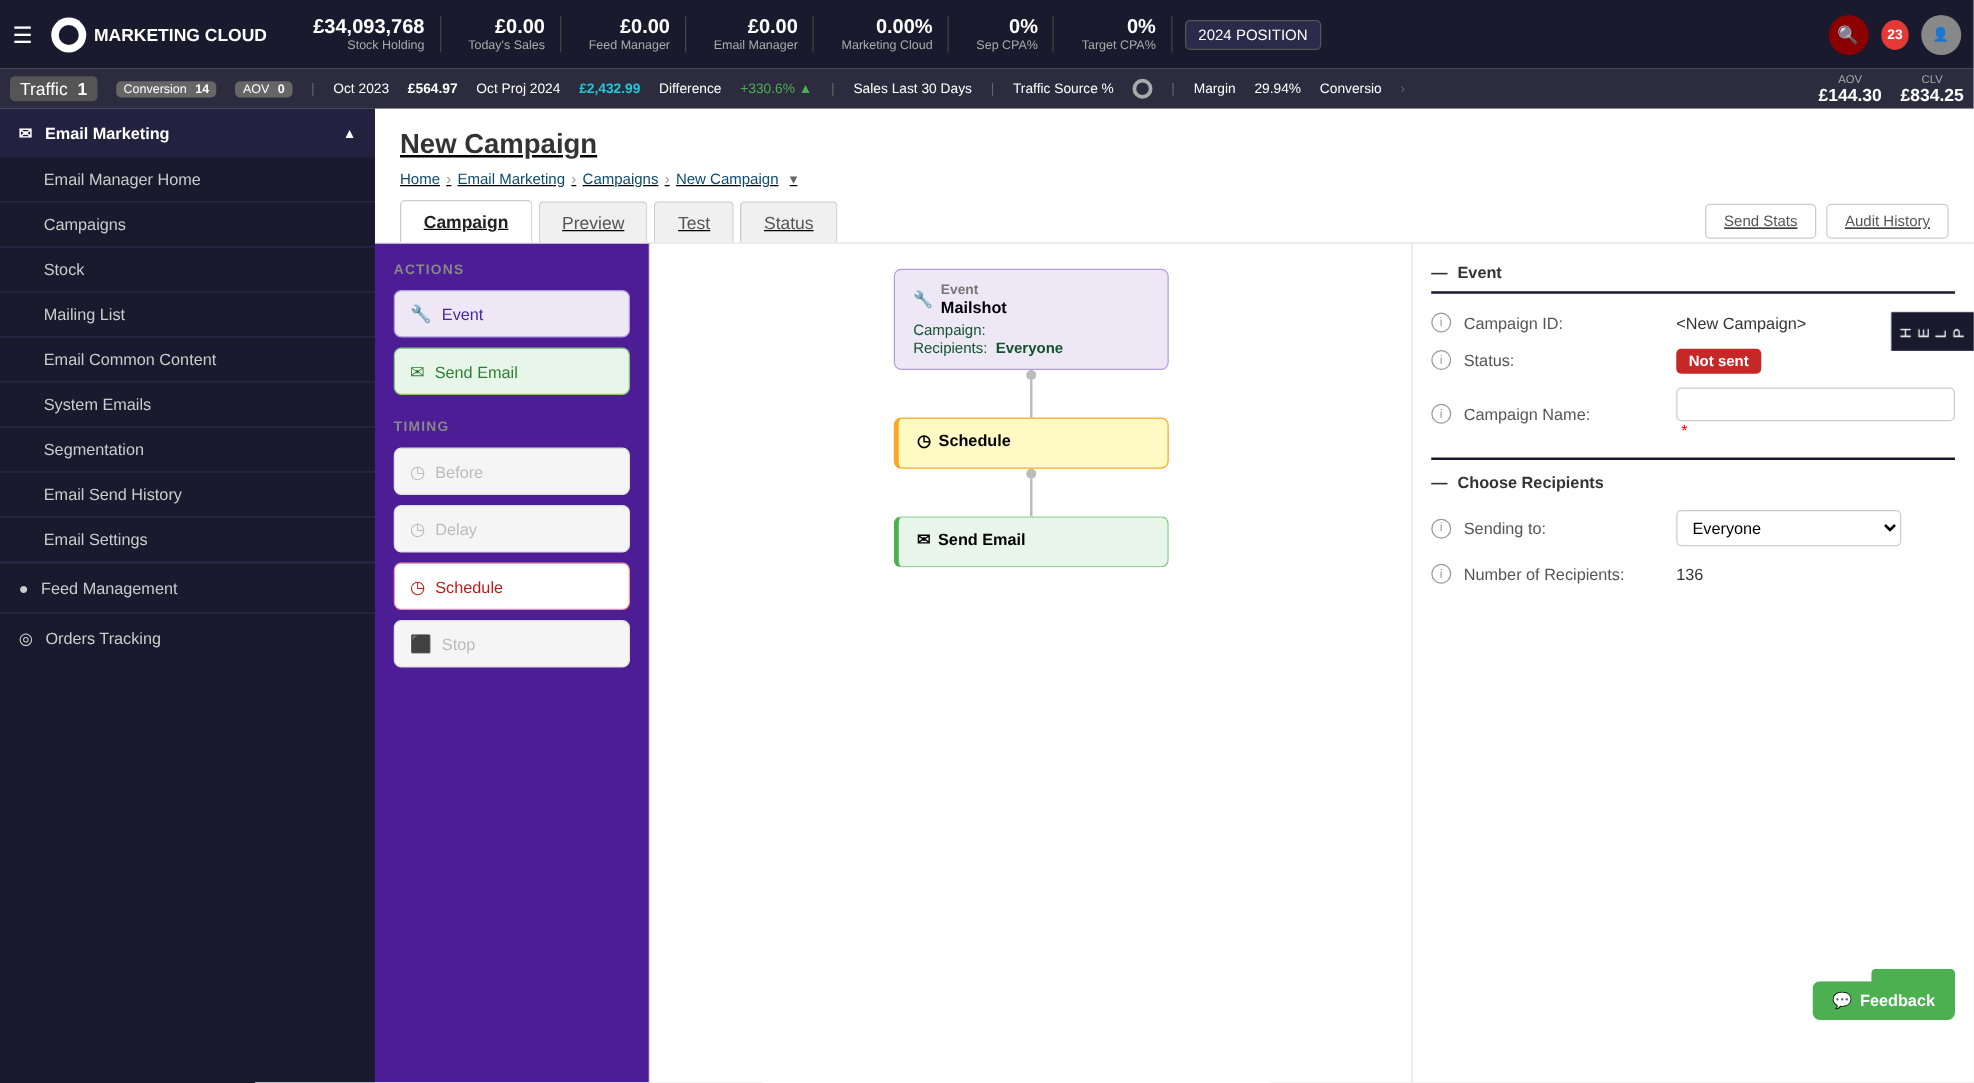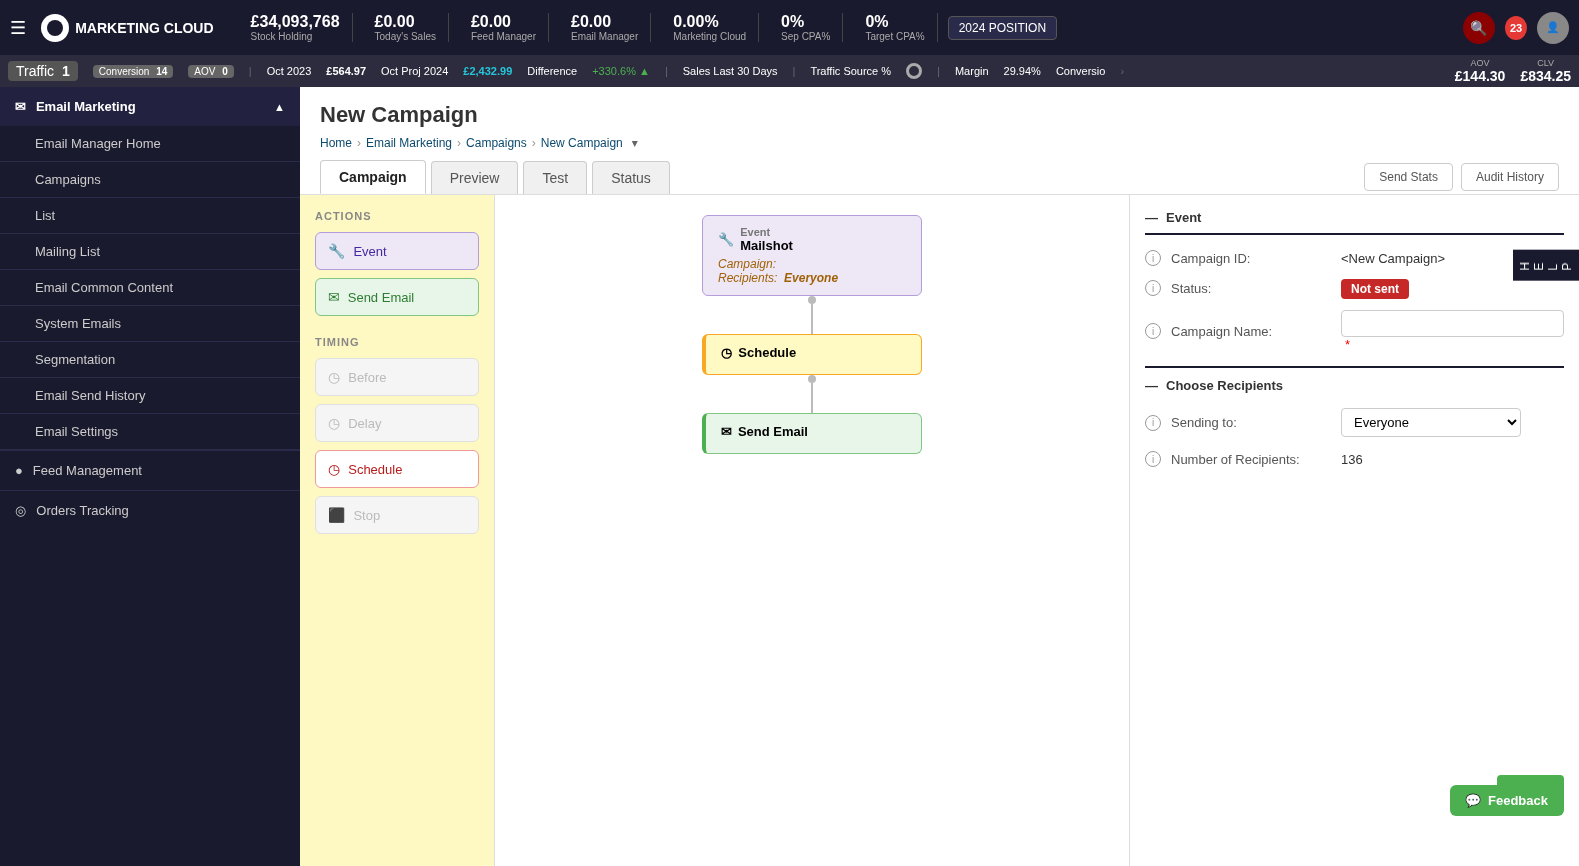--- a/index.html
+++ b/index.html
@@ -12,21 +12,21 @@
       display: flex;
       align-items: center;
       height: 55px;
       padding: 0 10px;
       gap: 10px;
     }
     .top-nav .hamburger { font-size: 18px; cursor: pointer; margin-right: 5px; }
     .top-nav .logo { display: flex; align-items: center; gap: 6px; font-weight: bold; font-size: 14px; margin-right: 15px; }
     .top-nav .logo-circle { width: 28px; height: 28px; background: white; border-radius: 50%; display: flex; align-items: center; justify-content: center; }
     .top-nav .logo-inner { width: 16px; height: 16px; background: #1a1a2e; border-radius: 50%; }
-    .metric-group { display: flex; flex-direction: column; align-items: flex-start; padding: 0 12px; border-right: 1px solid #444; }
+    .metric-group { display: flex; flex-direction: column; align-items: flex-end; padding: 0 12px; border-right: 1px solid #444; }
     .metric-group .value { font-size: 16px; font-weight: bold; }
     .metric-group .label { font-size: 10px; color: #aaa; }
     .position-badge { background: #2a2a4a; border: 1px solid #555; padding: 4px 10px; border-radius: 4px; font-size: 12px; font-weight: normal; }
     .search-icon-btn { width: 32px; height: 32px; background: #8b0000; border-radius: 50%; display: flex; align-items: center; justify-content: center; color: white; font-size: 14px; cursor: pointer; margin-left: auto; }
     .notif-badge { background: #e53935; color: white; border-radius: 50%; width: 22px; height: 24px; display: flex; align-items: center; justify-content: center; font-size: 11px; font-weight: bold; }
     .avatar { width: 32px; height: 32px; border-radius: 50%; background: #888; overflow: hidden; }
 
     
     .metrics-bar {
       background: #2c2c3e;
@@ -93,20 +93,21 @@
       flex: 1;
       background: #f5f5f5;
       overflow-y: auto;
       display: flex;
       flex-direction: column;
     }
     .page-header {
       background: white;
       padding: 15px 20px 0;
       border-bottom: 1px solid #ddd;
+      text-decoration: underline;
     }
     .page-title {
       font-size: 22px;
       font-weight: bold;
       color: #333;
       margin-bottom: 8px;
     }
     .breadcrumb {
       font-size: 12px;
       color: #666;
@@ -151,24 +152,24 @@
 
     
     .content-area {
       display: flex;
       flex: 1;
       gap: 0;
     }
 
     
     .actions-panel {
-      width: 195px;
+      width: 220px;
       padding: 15px;
       border-right: 1px solid #ddd;
-      background: #fef9c3;
+      background: #4c1d95;
     }
     .panel-label {
       font-size: 11px;
       font-weight: bold;
       color: #888;
       letter-spacing: 1px;
       margin-bottom: 10px;
     }
     .action-btn {
       display: flex;
@@ -214,21 +215,21 @@
       background: #fff9c4;
       border: 1px solid #f9a825;
       border-left: 4px solid #f9a825;
     }
     .flow-node.send-email-node {
       background: #e8f5e9;
       border: 1px solid #81c784;
       border-left: 4px solid #4caf50;
     }
     .flow-node .node-header { font-weight: bold; display: flex; align-items: center; gap: 6px; margin-bottom: 4px; }
-    .flow-node .node-detail { font-size: 12px; color: #a16207; font-style: italic; }
+    .flow-node .node-detail { font-size: 12px; color: #14532d; }
     .flow-connector {
       width: 2px;
       height: 30px;
       background: #bbb;
       margin: 0 auto;
     }
     .flow-connector-dot {
       width: 8px;
       height: 8px;
       background: #bbb;
@@ -450,21 +451,21 @@
       <span class="chevron">▲</span>
     </div>
 
     <div class="sidebar-item">
       <span>Email Manager Home</span>
     </div>
     <div class="sidebar-item">
       <span>Campaigns</span>
     </div>
     <div class="sidebar-item">
-      <span>List</span>
+      <span>Stock</span>
     </div>
     <div class="sidebar-item">
       <span>Mailing List</span>
     </div>
     <div class="sidebar-item">
       <span>Email Common Content</span>
     </div>
     <div class="sidebar-item">
       <span>System Emails</span>
     </div>

